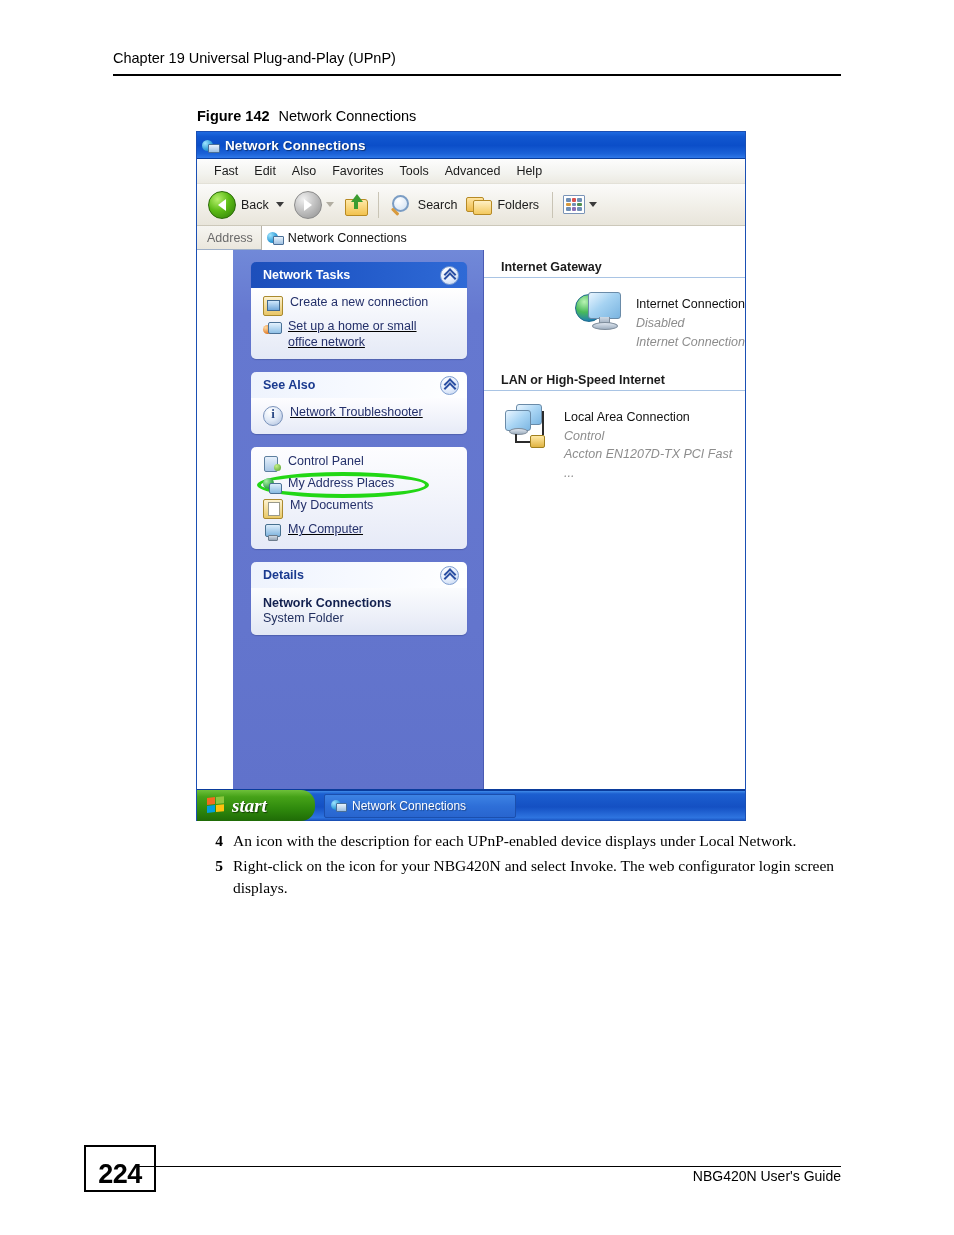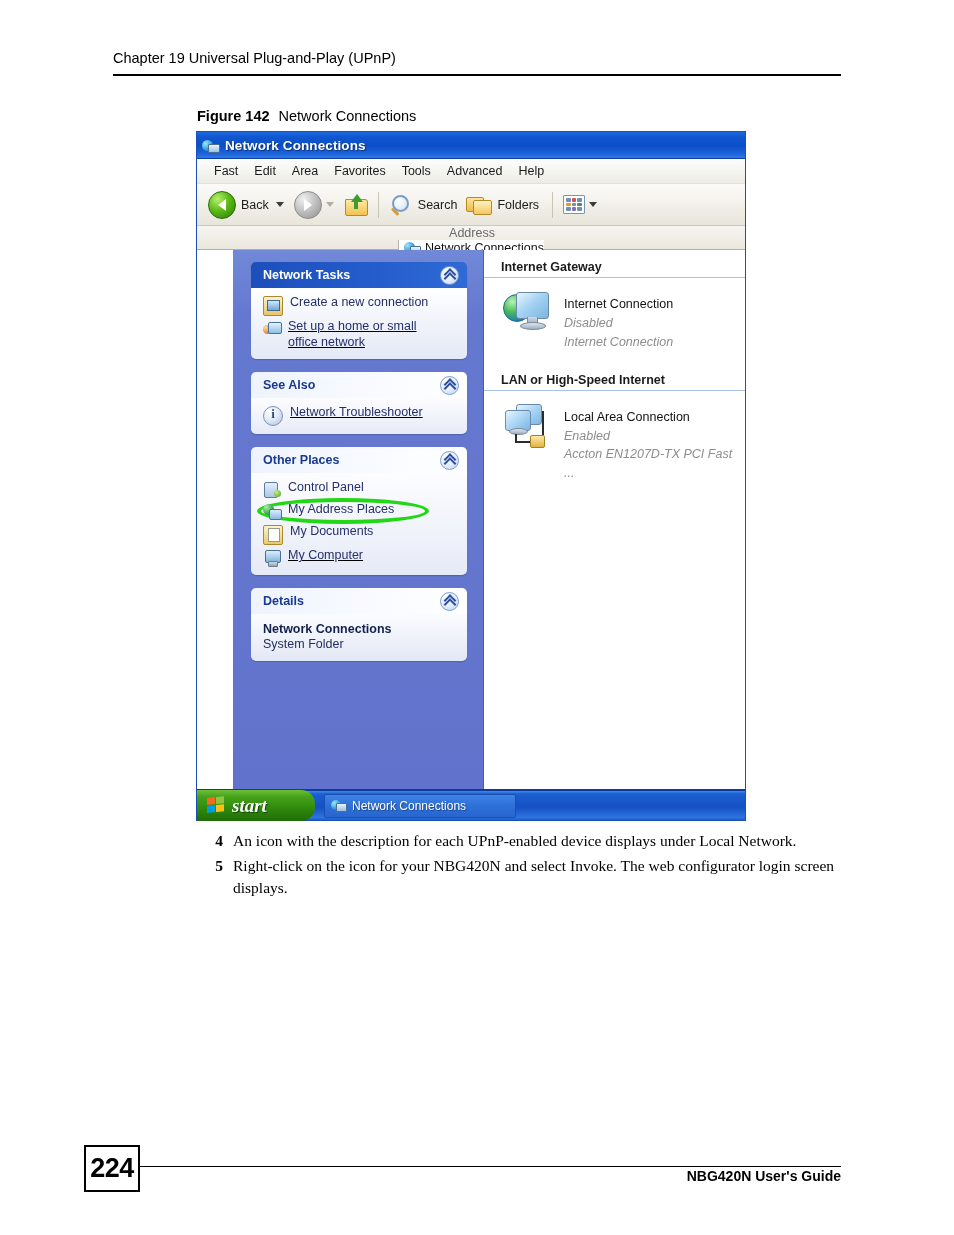--- a/index.html
+++ b/index.html
@@ -233,21 +233,20 @@
   .ico-views span:nth-child(6) { background: #4f8f4f; }
   .ico-views span:nth-child(8) { background: #8a6fb5; }
 
   
   .addressbar {
     height: 24px;
     background: linear-gradient(to bottom, #f6f5f1, #eae7dd);
     display: flex; align-items: center;
     box-sizing: border-box;
     border-bottom: 1px solid #9fb0c8;
-    flex-direction: column;
   }
   .address-label {
     font-family: "Liberation Sans", sans-serif;
     font-size: 12.5px;
     color: #6a6a6a;
     padding: 0 8px 0 10px;
     white-space: nowrap;
   }
   .address-field {
     flex: 1;
@@ -462,20 +461,21 @@
     color: #1b1b1b;
     padding: 4px 0 3px 17px;
     border-bottom: 1px solid #a9c4e4;
     margin-bottom: 10px;
     white-space: nowrap;
   }
   .conn-item {
     display: flex; align-items: flex-start;
     padding-left: 18px;
     margin-bottom: 18px;
+    justify-content: flex-end;
   }
   .conn-icon {
     width: 52px; height: 50px; position: relative; flex: 0 0 auto;
     margin-right: 10px;
   }
   .conn-text {
     padding-top: 6px;
   }
   .conn-name {
     font-family: "Liberation Sans", sans-serif;
@@ -649,38 +649,37 @@
   
   .footer-rule {
     position: absolute;
     left: 139px; top: 1166px;
     width: 702px; height: 1px;
     background: #000;
   }
   .pagenum-box {
     position: absolute;
     left: 84px; top: 1145px;
-    width: 56px; height: 47px;
+    width: 72px; height: 47px;
     border: 2px solid #000;
     box-sizing: border-box;
-    display: flex; align-items: center; justify-content: center;
+    display: flex; align-items: flex-end; justify-content: center;
   }
   .pagenum {
     font-family: "Liberation Sans", sans-serif;
     font-size: 27px; font-weight: bold; color: #000;
     letter-spacing: -0.5px;
   }
   .footer-right {
     position: absolute;
     right: 113px; top: 1168px;
     font-family: "Liberation Sans", sans-serif;
     font-size: 14px;
     color: #000;
     white-space: nowrap;
-    font-weight: bold;
   }
 </style>
 </head>
 <body>
 
 <div class="page-header">Chapter 19 Universal Plug-and-Play (UPnP)</div>
 <div class="page-header-rule"></div>
 
 <div class="figure-caption">
   <span class="fc-label">Figure 142</span><span class="fc-text">Network Connections</span>
@@ -692,21 +691,21 @@
     <div class="titlebar-icon">
       <div class="tb-globe"></div>
         <div class="tb-plug"></div>
     </div>
     <div class="titlebar-text">Network Connections</div>
   </div>
 
   <div class="menubar">
     <div class="menu-item">Fast</div>
     <div class="menu-item">Edit</div>
-    <div class="menu-item">Area</div>
+    <div class="menu-item">Also</div>
     <div class="menu-item">Favorites</div>
     <div class="menu-item">Tools</div>
     <div class="menu-item">Advanced</div>
     <div class="menu-item">Help</div>
   </div>
 
   <div class="toolbar">
     <div class="tb-btn">
       <span class="ico-back">
           <span class="arr left"></span>
@@ -801,24 +800,20 @@
         </div>
         <div class="panel-body plain">
           <div class="sb-row">
             <span class="sb-icon ic-info"></span>
             <span class="sb-label link">Network Troubleshooter</span>
           </div>
         </div>
       </div>
 
       <div class="panel">
-        <div class="panel-head light">
-          <span class="panel-title">Other Places</span>
-          <span class="chev"></span>
-        </div>
         <div class="panel-body plain">
           <div class="sb-row">
             <span class="sb-icon ic-cpanel">
                 <span class="box"></span>
                 <span class="dot"></span>
               </span>
             <span class="sb-label link">Control Panel</span>
           </div>
           <div class="sb-row">
             <span class="highlight-ellipse"></span>
@@ -878,21 +873,21 @@
           <span class="lan-mon2"></span>
             <span class="lan-mon1"></span>
             <span class="lan-base1"></span>
           <span class="lan-wire-v"></span>
             <span class="lan-wire-h"></span>
             <span class="lan-wire-v2"></span>
             <span class="lan-plug"></span>
         </span>
         <span class="conn-text">
           <span class="conn-name">Local Area Connection</span><br>
-          <span class="conn-status">Enabled</span><br>
+          <span class="conn-status">Control</span><br>
           <span class="conn-device">Accton EN1207D-TX PCI Fast ...</span>
         </span>
       </div>
 
     </div>
 
   </div>
 
   <div class="taskbar">
     <div class="startbtn">

